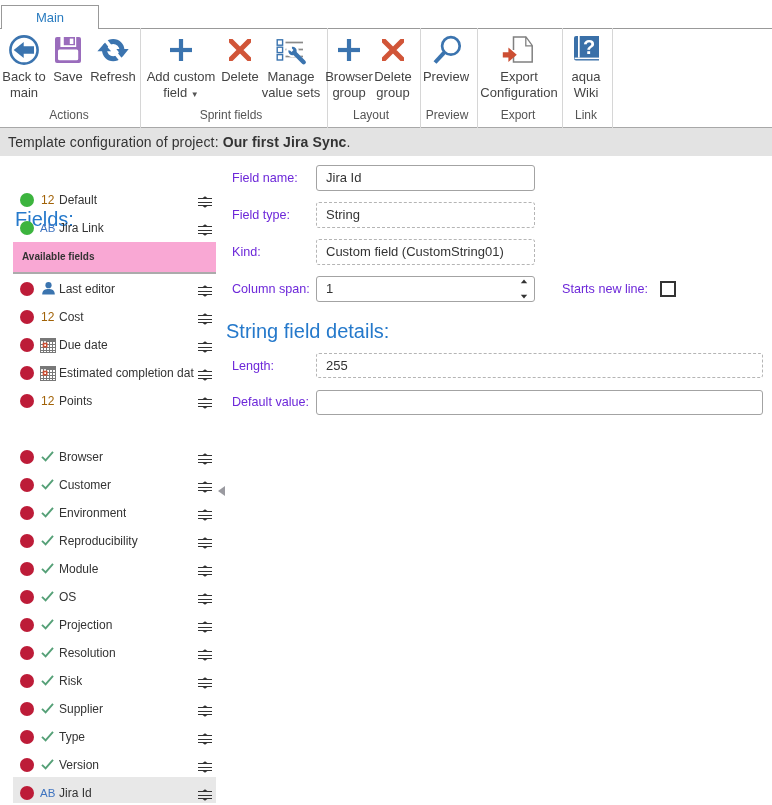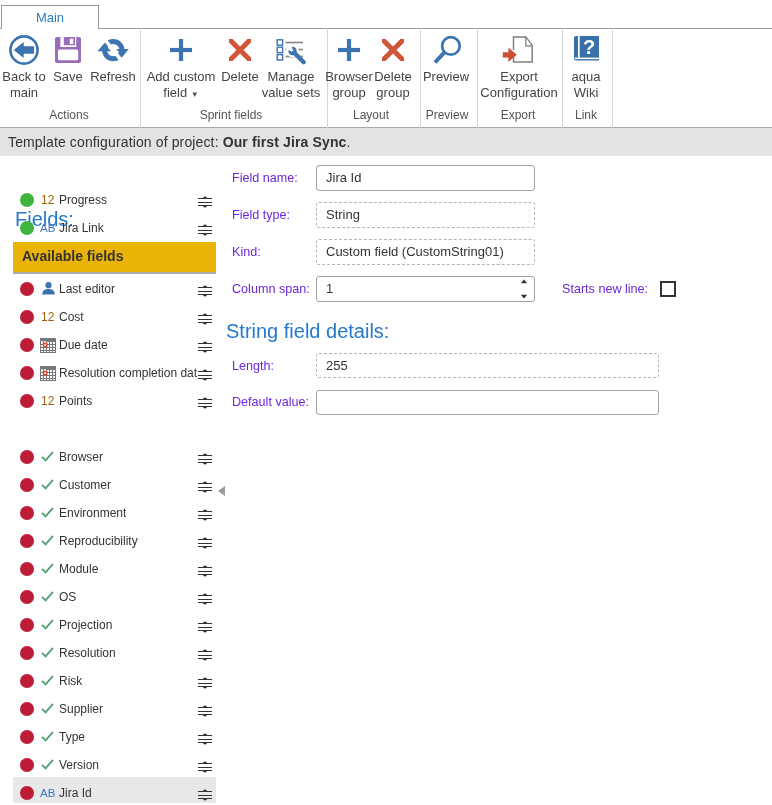--- a/index.html
+++ b/index.html
@@ -13,26 +13,26 @@
 #fieldshdr { position:absolute; left:15px; top:160px; font-size:20px; color:#2579cb;margin-top:48px; }
 .row { position:absolute; left:13px; width:202px; height:28px; }
 .row.sel { background:none; }
 #selbg { position:absolute; left:13px; top:777px; width:203px; height:26px; background:#e8e8e8; }
 .circ { position:absolute; left:7px; top:7px; width:14px; height:14px; border-radius:50%; }
 .t12 { position:absolute; left:28px; top:7px; font-size:12px; color:#a16207; }
 .tAB { position:absolute; left:27px; top:7.5px; font-size:11.5px; color:#3f74c0; }
 .ticon { position:absolute; }
 .rlabel { position:absolute; left:46px; top:7px; font-size:12px; line-height:14px; color:#333; white-space:nowrap; max-width:139px; overflow:hidden; }
 .drag { position:absolute; left:185px; top:8px; width:14px; height:12px; }
-#availhdr { position:absolute; left:13px; top:242px; width:203px; height:32px; background:#eab308; border-bottom:2px solid #ababab; font-size:14px; font-weight:bold; color:#333; line-height:29px; padding-left:9px; }
+#availhdr { position:absolute; left:13px; top:242px; width:203px; height:32px; background:#f9a8d4; border-bottom:2px solid #ababab; font-size:10px; font-weight:bold; color:#333; line-height:29px; padding-left:9px; }
 #collapse { position:absolute; left:218px; top:486px; width:0; height:0; border-top:5px solid transparent; border-bottom:5px solid transparent; border-right:7px solid #9a9aa0; }
 .flabel { position:absolute; font-size:12.6px; font-weight:normal; color:#6d28d9; }
 .finput { position:absolute; left:316px; width:219px; height:26px; border:1px solid #a3a3a3; border-radius:3px; font-size:13px; color:#333; line-height:24px; padding-left:9px; background:#fff; }
 .dashed { border:1px dashed #b5b5b5; }
-.wide { width:343px; height:25px; line-height:23px; }
+.wide { width:447px; height:25px; line-height:23px; }
 #spinner { position:absolute; left:519px; top:278px; width:10px; height:22px; }
 #chkbox { position:absolute; left:660px; top:281px; width:16px; height:16px; border:2px solid #333; background:#fff; }
 #sfd { position:absolute; left:226px; top:320px; font-size:20px; color:#2579cb; }
 </style></head><body>
 <div id="page">
   <div id="ribbon"></div>
   <div id="tab">Main</div>
   <div class="sep" style="left:140px"></div>
     <div class="sep" style="left:327px"></div>
     <div class="sep" style="left:420px"></div>
@@ -130,21 +130,21 @@
     <div class="glbl" style="left:231px">Sprint fields</div>
     <div class="glbl" style="left:371px">Layout</div>
     <div class="glbl" style="left:447px">Preview</div>
     <div class="glbl" style="left:518px">Export</div>
     <div class="glbl" style="left:586px">Link</div>
   <div id="bar">Template configuration of project: <b>Our first Jira Sync</b>.</div>
   <div id="fieldshdr">Fields:</div>
   <div class="row" style="top:186px">
       <span class="circ" style="background:#3cb43e"></span>
       <span class="t12">12</span>
-      <span class="rlabel">Progress</span>
+      <span class="rlabel">Default</span>
       <span class="drag"><svg width="14" height="12" viewBox="0 0 14 12">
           <g stroke="#333" stroke-width="1" shape-rendering="crispEdges">
             <line x1="0" y1="2.5" x2="14" y2="2.5"></line>
             <line x1="0" y1="6.5" x2="14" y2="6.5"></line>
             <line x1="0" y1="9.5" x2="14" y2="9.5"></line>
           </g>
           <path d="M4.6,2 L7,0.2 L9.4,2 Z" fill="#333"></path>
           <path d="M4.6,10 L7,11.8 L9.4,10 Z" fill="#333"></path>
         </svg></span>
     </div>
@@ -235,21 +235,21 @@
           <line x1="9.5" y1="3" x2="9.5" y2="15"></line>
           <line x1="12.5" y1="3" x2="12.5" y2="15"></line>
           <line x1="6.5" y1="3" x2="16" y2="3"></line>
           <line x1="0" y1="6.5" x2="16" y2="6.5"></line>
           <line x1="0" y1="9.5" x2="16" y2="9.5"></line>
           <line x1="0" y1="12.5" x2="16" y2="12.5"></line>
         </g>
         <rect x="2.7" y="4.7" width="4.8" height="4.8" fill="#cc4f33"></rect>
         <rect x="4.3" y="6.3" width="1.7" height="1.7" fill="#fff"></rect>
       </svg>
-      <span class="rlabel">Resolution completion dat</span>
+      <span class="rlabel">Estimated completion dat</span>
       <span class="drag"><svg width="14" height="12" viewBox="0 0 14 12">
           <g stroke="#333" stroke-width="1" shape-rendering="crispEdges">
             <line x1="0" y1="2.5" x2="14" y2="2.5"></line>
             <line x1="0" y1="6.5" x2="14" y2="6.5"></line>
             <line x1="0" y1="9.5" x2="14" y2="9.5"></line>
           </g>
           <path d="M4.6,2 L7,0.2 L9.4,2 Z" fill="#333"></path>
           <path d="M4.6,10 L7,11.8 L9.4,10 Z" fill="#333"></path>
         </svg></span>
     </div>

